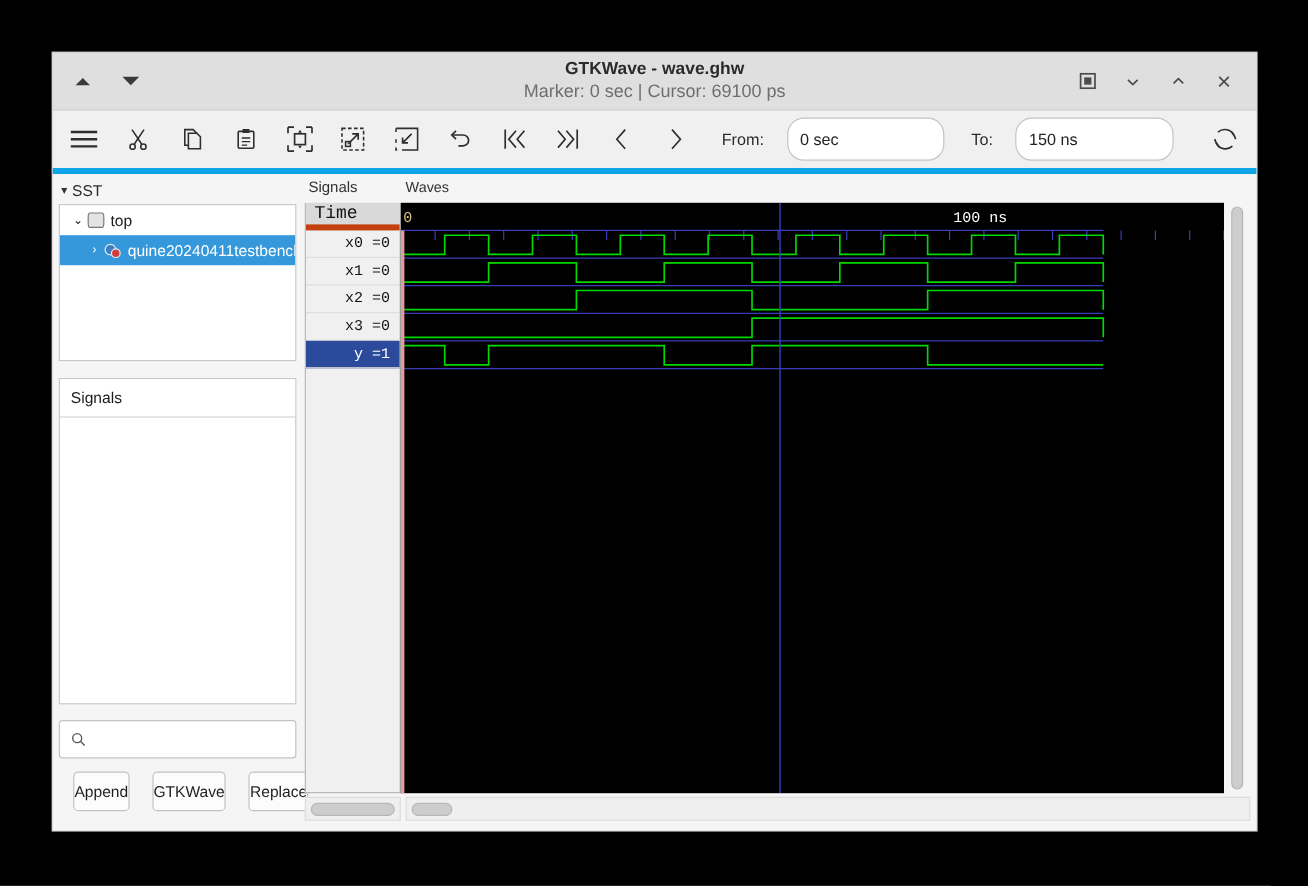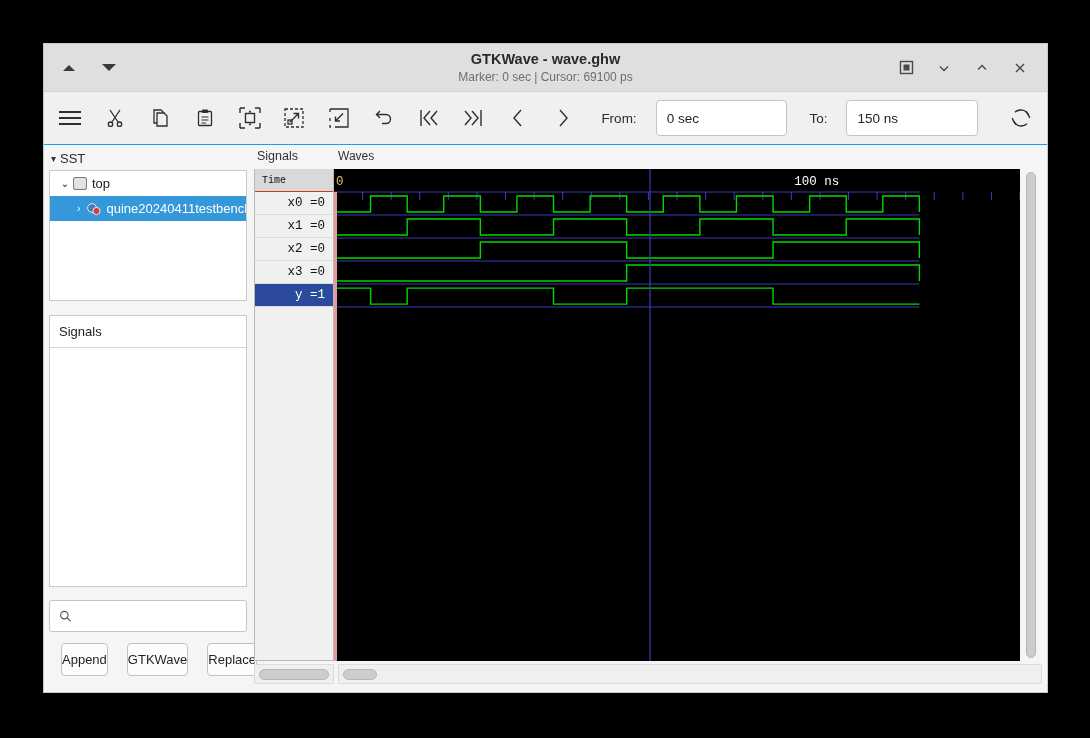--- a/index.html
+++ b/index.html
@@ -34,42 +34,42 @@
     background: transparent; border: none; cursor: default;
   }
   .tri-up { width: 0; height: 0; border-left: 6px solid transparent; border-right: 6px solid transparent; border-bottom: 6px solid #3a3a3a; }
   .tri-down { width: 0; height: 0; border-left: 7px solid transparent; border-right: 7px solid transparent; border-top: 7px solid #3a3a3a; }
   .tb-center {
     position: absolute; left: 0; right: 0; top: 0; bottom: 0;
     display: flex; flex-direction: column; align-items: center; justify-content: center;
     pointer-events: none;
   }
   .tb-title { font-size: 14.5px; font-weight: bold; color: #2a2a2a; line-height: 1.15; }
-  .tb-sub { font-size: 12px; color: #6e6e6e; margin-top: 2px; }
+  .tb-sub { font-size: 15px; color: #6e6e6e; margin-top: 2px; }
   .tb-right { margin-left: auto; display: flex; align-items: center; gap: 16px; padding-right: 16px; z-index: 2; }
   .wbtn { width: 22px; height: 22px; display: flex; align-items: center; justify-content: center; color: #4a4a4a; }
   
   .toolbar {
     height: 53px;
     background: #f0f0f0;
-    border-bottom: 1px solid #0ea5e9;
+    border-bottom: 5px solid #0ea5e9;
     display: flex; align-items: center;
     padding: 0 10px;
     gap: 12px;
     flex: 0 0 auto;
   }
   .tbtn {
     width: 43px; height: 40px;
     display: flex; align-items: center; justify-content: center;
     color: #2e2e2e;
   }
   .fieldlabel { font-size: 13.5px; color: #2b2b2b; margin: 0 7px 0 10px; }
   .tfield {
     height: 36px; width: 166px;
-    background: #fff; border: 1px solid #c4c4c4; border-radius: 4px;
+    background: #fff; border: 1px solid #c4c4c4; border-radius: 14px;
     display: flex; align-items: center; padding: 0 10px;
     font-size: 13.5px; color: #242424;
   }
   
   .body { flex: 1 1 auto; display: flex; min-height: 0; background: #f5f5f5; }
   .leftcol { width: 208px; flex: 0 0 208px; display: flex; flex-direction: column; padding: 4px 5px 6px 5px; }
   .sst-head { display: flex; align-items: center; gap: 4px; font-size: 13px; color: #2b2b2b; padding: 2px 0 4px 2px; }
   .chev { font-size: 10px; color: #333; }
   .panel { background: #fff; border: 1px solid #c9c9c9; }
   .sst-tree { height: 131px; overflow: hidden; position: relative; }
@@ -113,23 +113,23 @@
     font-family: "Liberation Sans", sans-serif;
     margin-left: 12px;
   }
   
   .wavecol { flex: 1 1 auto; display: flex; flex-direction: column; padding: 4px 5px 6px 2px; min-width: 0; }
   .wavetop { display: flex; flex: 1 1 auto; min-height: 0; }
   .namecol { width: 80px; flex: 0 0 80px; display: flex; flex-direction: column; }
   .namecol-head { height: 20px; font-size: 12.5px; color: #333; padding-left: 3px; }
   .namecol-box { flex: 1 1 auto; background: #f0f0f0; border: 1px solid #b9b9b9; border-top: none; padding-top: 0; }
   .nc-time {
-    height: 23px; background: #d9d9d9; border-bottom: 1px solid #c2410c;
+    height: 23px; background: #d9d9d9; border-bottom: 5px solid #c2410c;
     display: flex; align-items: center; padding-left: 7px;
-    font-family: "Liberation Mono", monospace; font-size: 10px; color: #111;
+    font-family: "Liberation Mono", monospace; font-size: 15px; color: #111;
   }
   .nc-row {
     height: 23px; display: flex; align-items: center; justify-content: flex-end;
     padding-right: 8px; border-bottom: 1px solid #ddd;
     font-family: "Liberation Mono", monospace; font-size: 12.5px; color: #111;
   }
   .nc-row.sel { background: #2b4a9b; color: #fff; }
   .wavebox-wrap { flex: 1 1 auto; display: flex; flex-direction: column; min-width: 0; }
   .wavebox-head { height: 20px; font-size: 12px; color: #333; padding-left: 4px; }
   .wavebox { flex: 1 1 auto; background: #000; position: relative; overflow: hidden; }

